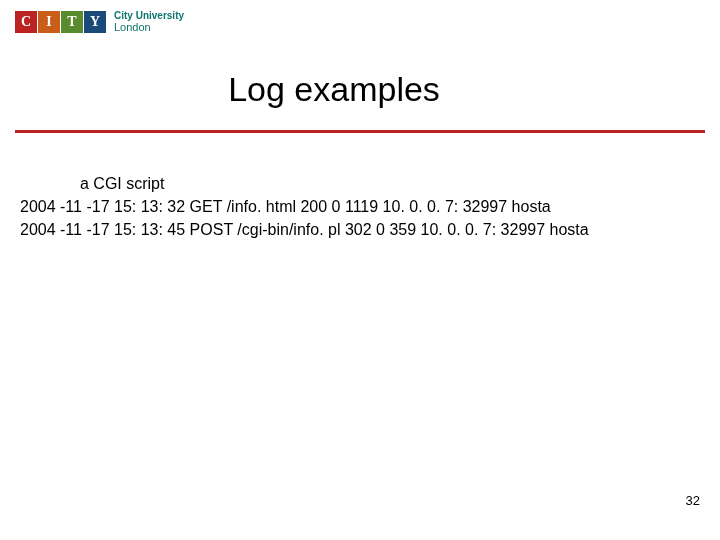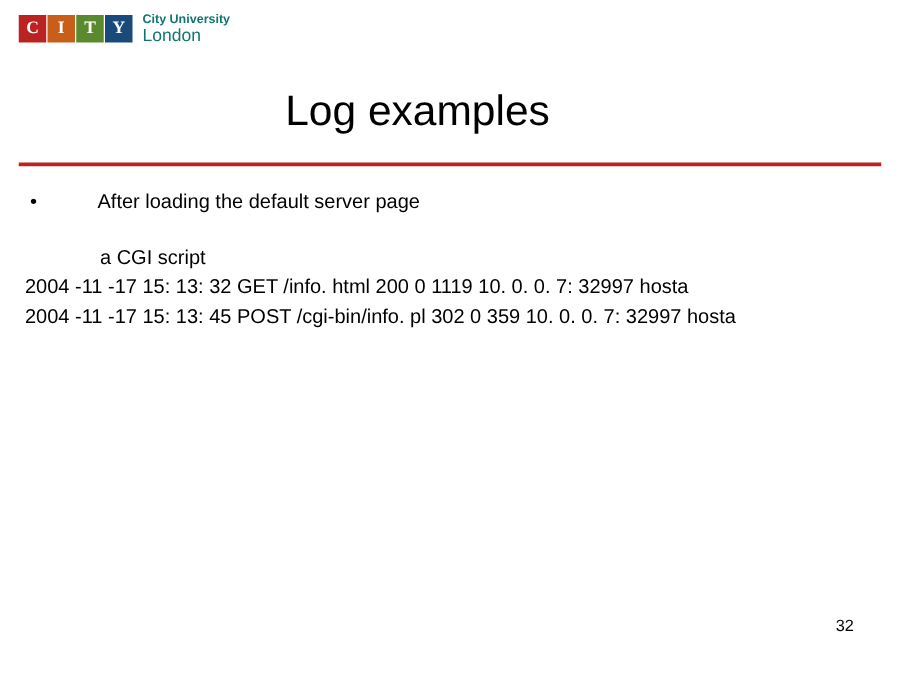--- a/index.html
+++ b/index.html
@@ -34,21 +34,21 @@
     font-weight: bold;
     font-size: 14px;
     font-family: Georgia, serif;
   }
   .tile.c { background: #b22; }
   .tile.i { background: #c95e1a; }
   .tile.t { background: #5a8a2e; }
   .tile.y { background: #1a4a7a; }
   .logo-text { line-height: 1.1; color: #0f766e; }
   .logo-text .l1 { font-size: 10px; font-weight: bold; }
-  .logo-text .l2 { font-size: 14px; }
+  .logo-text .l2 { font-size: 11px; }
   .title {
     position: absolute;
     top: 70px;
     left: 0;
     width: 668px;
     text-align: center;
     font-size: 34px;
     font-family: Verdana, Geneva, sans-serif;
   }
   .divider {
@@ -69,21 +69,21 @@
   }
   .block { margin-bottom: 22px; }
   .bullet-row { display: flex; }
   .bullet-dot { width: 54px; text-align: left; padding-left: 4px; }
   .bullet-dot::before { content: "•"; font-size: 16px; }
   .bullet-text { flex: 1; }
   .indent-cont { padding-left: 60px; }
   .logline { display: block; }
   .pagenum {
     position: absolute;
-    right: 37px;
+    right: 20px;
     bottom: 32px;
     font-size: 13px;
     color: #000;
   }
 </style>
 </head>
 <body>
 
 <div class="logo">
   <div class="logo-tiles">
@@ -97,24 +97,20 @@
     <div class="l2">London</div>
   </div>
 </div>
 
 <div class="title">Log examples</div>
 <div class="divider"></div>
 
 <div class="content">
 
   <div class="block">
-    <div class="bullet-row">
-      <span class="bullet-dot"></span>
-      <span class="bullet-text">After loading the default server page</span>
-    </div>
   </div>
 
 
   <div class="block">
     <div class="indent-cont">a CGI script</div>
     <span class="logline">2004 -11 -17 15: 13: 32 GET /info. html 200 0 1119 10. 0. 0. 7: 32997 hosta</span>
     <span class="logline">2004 -11 -17 15: 13: 45 POST /cgi-bin/info. pl 302 0 359 10. 0. 0. 7: 32997 hosta</span>
   </div>
 
 </div>

